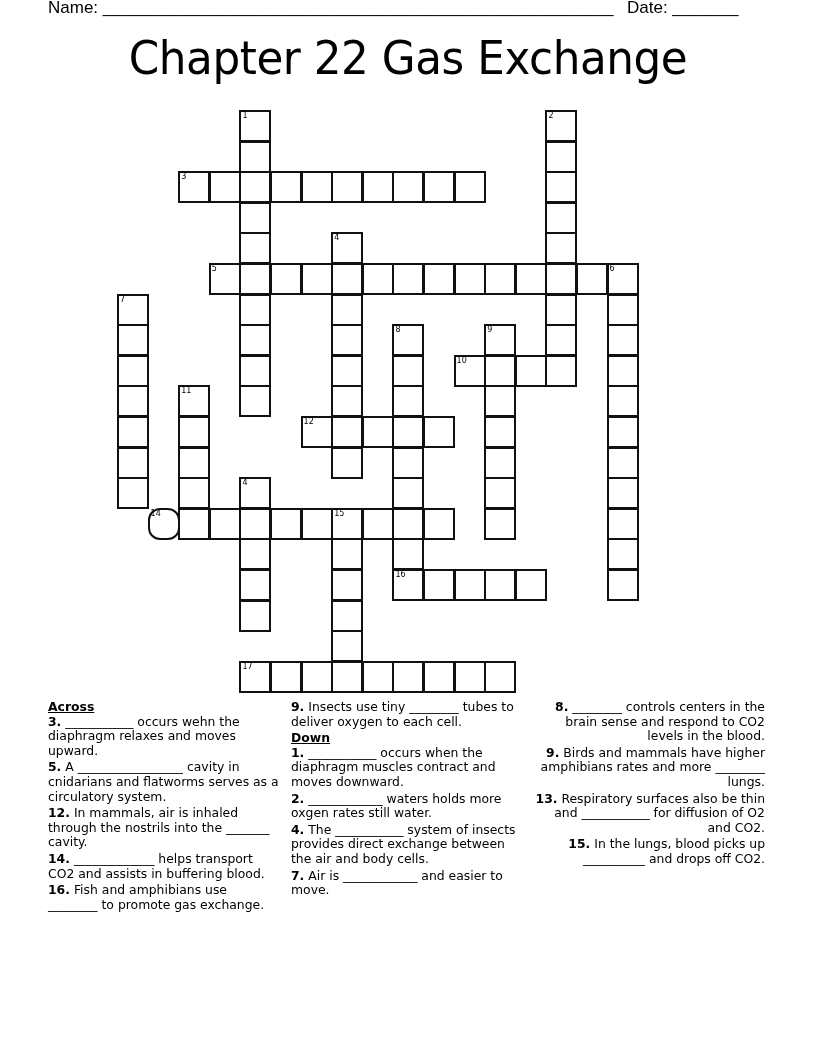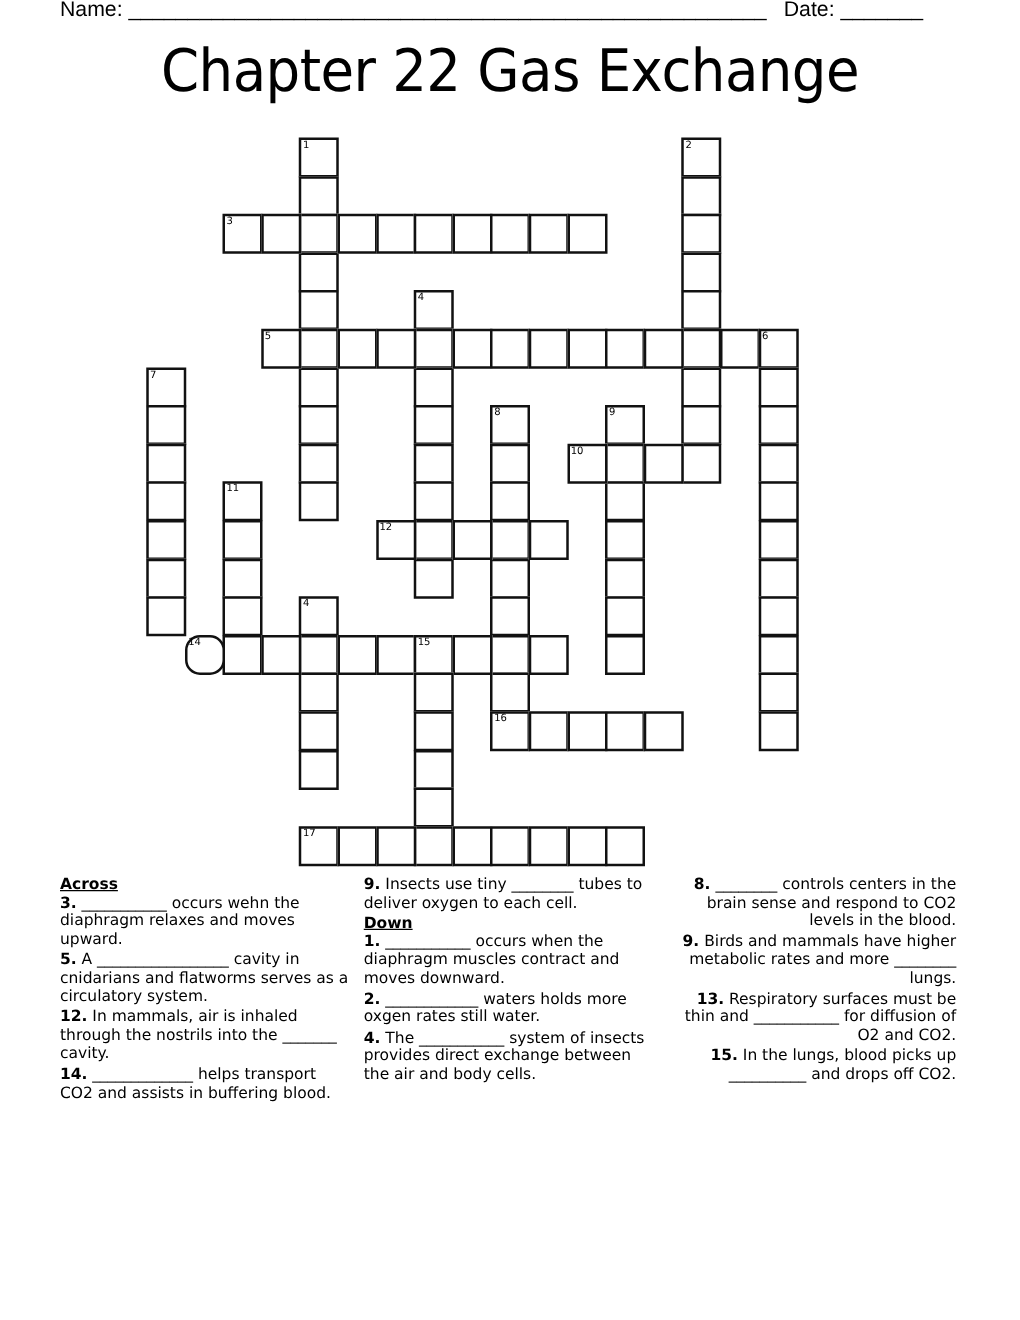--- a/index.html
+++ b/index.html
@@ -184,27 +184,29 @@
     <div class="cell" style="left: 484.2px; top: 660.8px;"></div>
   </div>
 
 <div class="clues">
   <div class="col col1">
     <span class="heading">Across</span>
     <span class="clue"><b>3.</b><span> ___________ occurs wehn the diaphragm relaxes and moves upward.</span></span>
     <span class="clue"><b>5.</b><span> A _________________ cavity in cnidarians and flatworms serves as a circulatory system.</span></span>
     <span class="clue"><b>12.</b><span> In mammals, air is inhaled through the nostrils into the _______ cavity.</span></span>
     <span class="clue"><b>14.</b><span> _____________ helps transport CO2 and assists in buffering blood.</span></span>
+    <span class="clue"><b>16.</b><span> Fish and amphibians use ________ to promote gas exchange.</span></span>
   </div>
   <div class="col col2">
     <span class="clue"><b>9.</b><span> Insects use tiny ________ tubes to deliver oxygen to each cell.</span></span>
     <span class="heading">Down</span>
     <span class="clue"><b>1.</b><span> ___________ occurs when the diaphragm muscles contract and moves downward.</span></span>
     <span class="clue"><b>2.</b><span> ____________ waters holds more oxgen rates still water.</span></span>
     <span class="clue"><b>4.</b><span> The ___________ system of insects provides direct exchange between the air and body cells.</span></span>
+    <span class="clue"><b>7.</b><span> Air is ____________ and easier to move.</span></span>
   </div>
   <div class="col col3">
     <span class="clue"><b>8.</b><span> ________ controls centers in the brain sense and respond to CO2 levels in the blood.</span></span>
-    <span class="clue"><b>9.</b><span> Birds and mammals have higher metabolic rates and more ________ lungs.</span></span>
-    <span class="clue"><b>13.</b><span> Respiratory surfaces must be thin and ___________ for diffusion of O2 and CO2.</span></span>
+    <span class="clue"><b>9.</b><span> Birds and mammals have higher amphibians rates and more ________ lungs.</span></span>
+    <span class="clue"><b>13.</b><span> Respiratory surfaces also be thin and ___________ for diffusion of O2 and CO2.</span></span>
     <span class="clue"><b>15.</b><span> In the lungs, blood picks up __________ and drops off CO2.</span></span>
   </div>
 </div>
 
 </body></html>

